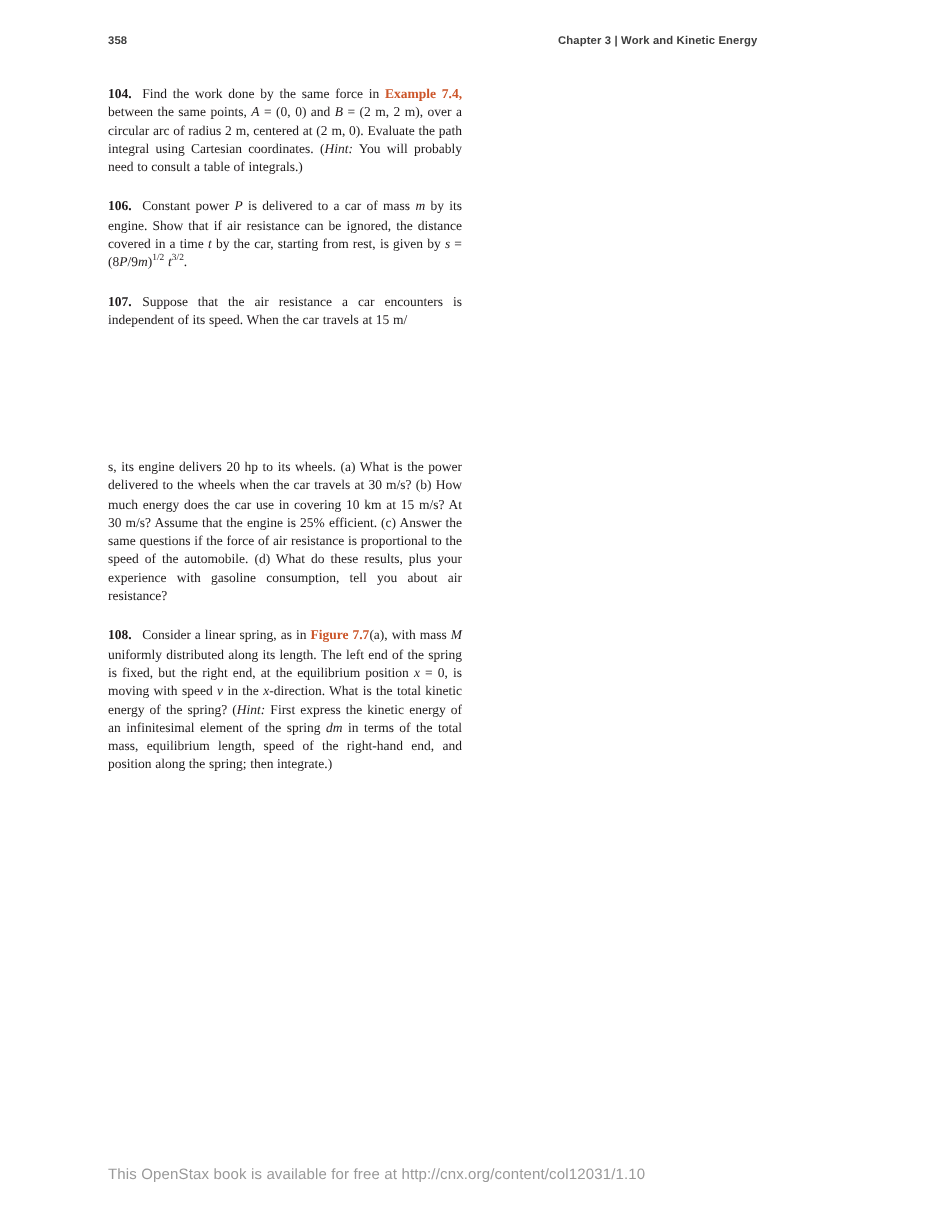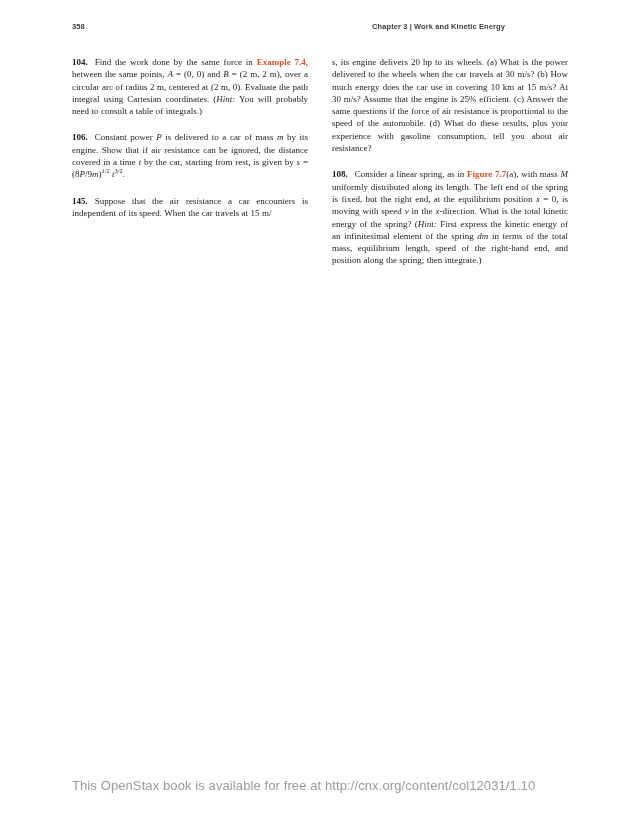--- a/index.html
+++ b/index.html
@@ -26,21 +26,22 @@
     font-weight: 700;
     color: #3d3d3d;
     letter-spacing: 0.1px;
   }
   .columns {
     position: absolute;
     top: 56px;
     left: 72px;
     width: 486px;
     display: flex;
-    gap: 24px;
+    gap: 13px;
+    flex-direction: column;
   }
   .col {
     width: 236px;
     flex: 0 0 236px;
   }
   .para {
     font-size: 9px;
     line-height: 12.3px;
     text-align: justify;
     margin-bottom: 14px;
@@ -52,40 +53,40 @@
   .para span.sup {
     font-size: 6.3px;
     vertical-align: super;
     line-height: 0;
   }
   .footer {
     position: absolute;
     top: 778px;
     left: 72px;
     font-family: "Liberation Sans", sans-serif;
-    font-size: 13px;
+    font-size: 10px;
     color: #999999;
     letter-spacing: 0.1px;
   }
 </style>
 </head>
 <body>
 
 <div class="page">
 
   <div class="running-head">
     <span>358</span>
     <span>Chapter 3 | Work and Kinetic Energy</span>
   </div>
 
   <div class="columns">
     <div class="col">
       <p class="para"><span class="num">104.</span><span>Find the work done by the same force in </span><span class="link">Example 7.4,</span><span> between the same points, </span><span class="i">A</span><span> = (0, 0) and </span><span class="i">B</span><span> = (2 m, 2 m), over a circular arc of radius 2 m, centered at (2 m, 0). Evaluate the path integral using Cartesian coordinates. (</span><span class="i">Hint:</span><span> You will probably need to consult a table of integrals.)</span></p>
       <p class="para"><span class="num">106.</span><span>Constant power </span><span class="i">P</span><span> is delivered to a car of mass </span><span class="i">m</span><span> by its engine. Show that if air resistance can be ignored, the distance covered in a time </span><span class="i">t</span><span> by the car, starting from rest, is given by </span><span class="i">s</span><span> = (8</span><span class="i">P</span><span>/9</span><span class="i">m</span><span>)</span><span class="sup">1/2</span><span> </span><span class="i">t</span><span class="sup">3/2</span><span>.</span></p>
-      <p class="para"><span class="num">145.</span><span>Suppose that the air resistance a car encounters is independent of its speed. When the car travels at 15 m/</span></p>
+      <p class="para"><span class="num">107.</span><span>Suppose that the air resistance a car encounters is independent of its speed. When the car travels at 15 m/</span></p>
     </div>
     <div class="col">
       <p class="para"><span>s, its engine delivers 20 hp to its wheels. (a) What is the power delivered to the wheels when the car travels at 30 m/s? (b) How much energy does the car use in covering 10 km at 15 m/s? At 30 m/s? Assume that the engine is 25% efficient. (c) Answer the same questions if the force of air resistance is proportional to the speed of the automobile. (d) What do these results, plus your experience with gasoline consumption, tell you about air resistance?</span></p>
       <p class="para"><span class="num">108.</span><span>Consider a linear spring, as in </span><span class="link">Figure 7.7</span><span>(a), with mass </span><span class="i">M</span><span> uniformly distributed along its length. The left end of the spring is fixed, but the right end, at the equilibrium position </span><span class="i">x</span><span> = 0,  is moving with speed </span><span class="i">v</span><span> in the </span><span class="i">x</span><span>-direction. What is the total kinetic energy of the spring? (</span><span class="i">Hint:</span><span> First express the kinetic energy of an infinitesimal element of the spring </span><span class="i">dm</span><span> in terms of the total mass, equilibrium length, speed of the right-hand end, and position along the spring; then integrate.)</span></p>
     </div>
   </div>
 
   <div class="footer">
     <span>This OpenStax book is available for free at http://cnx.org/content/col12031/1.10</span>
   </div>

